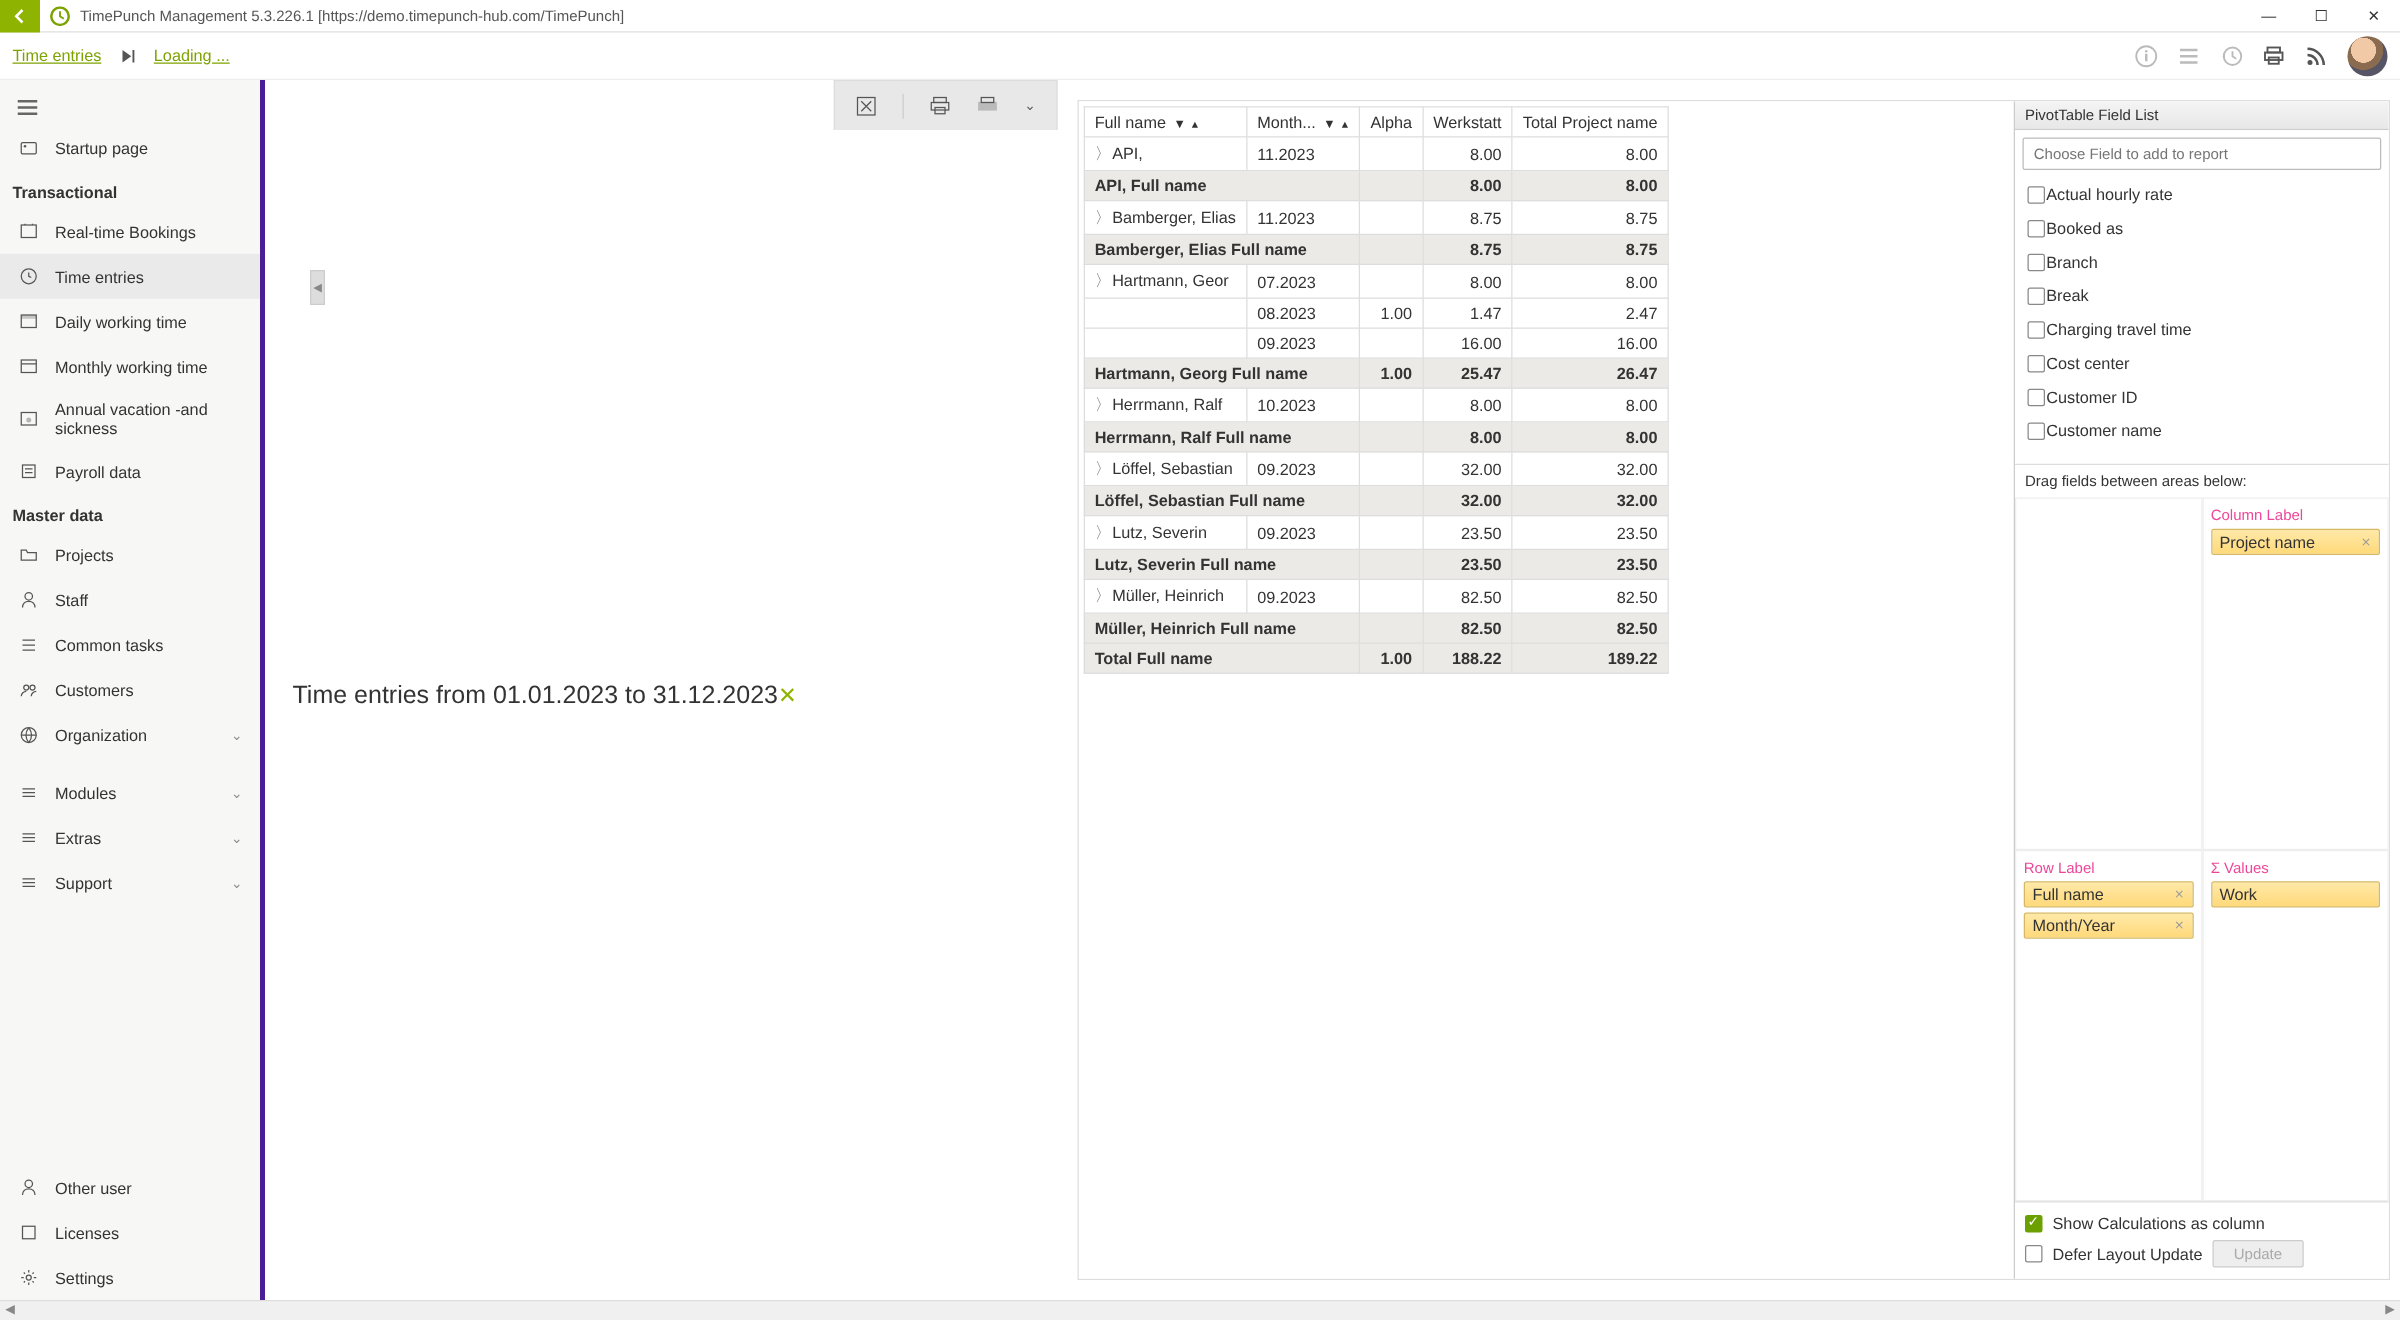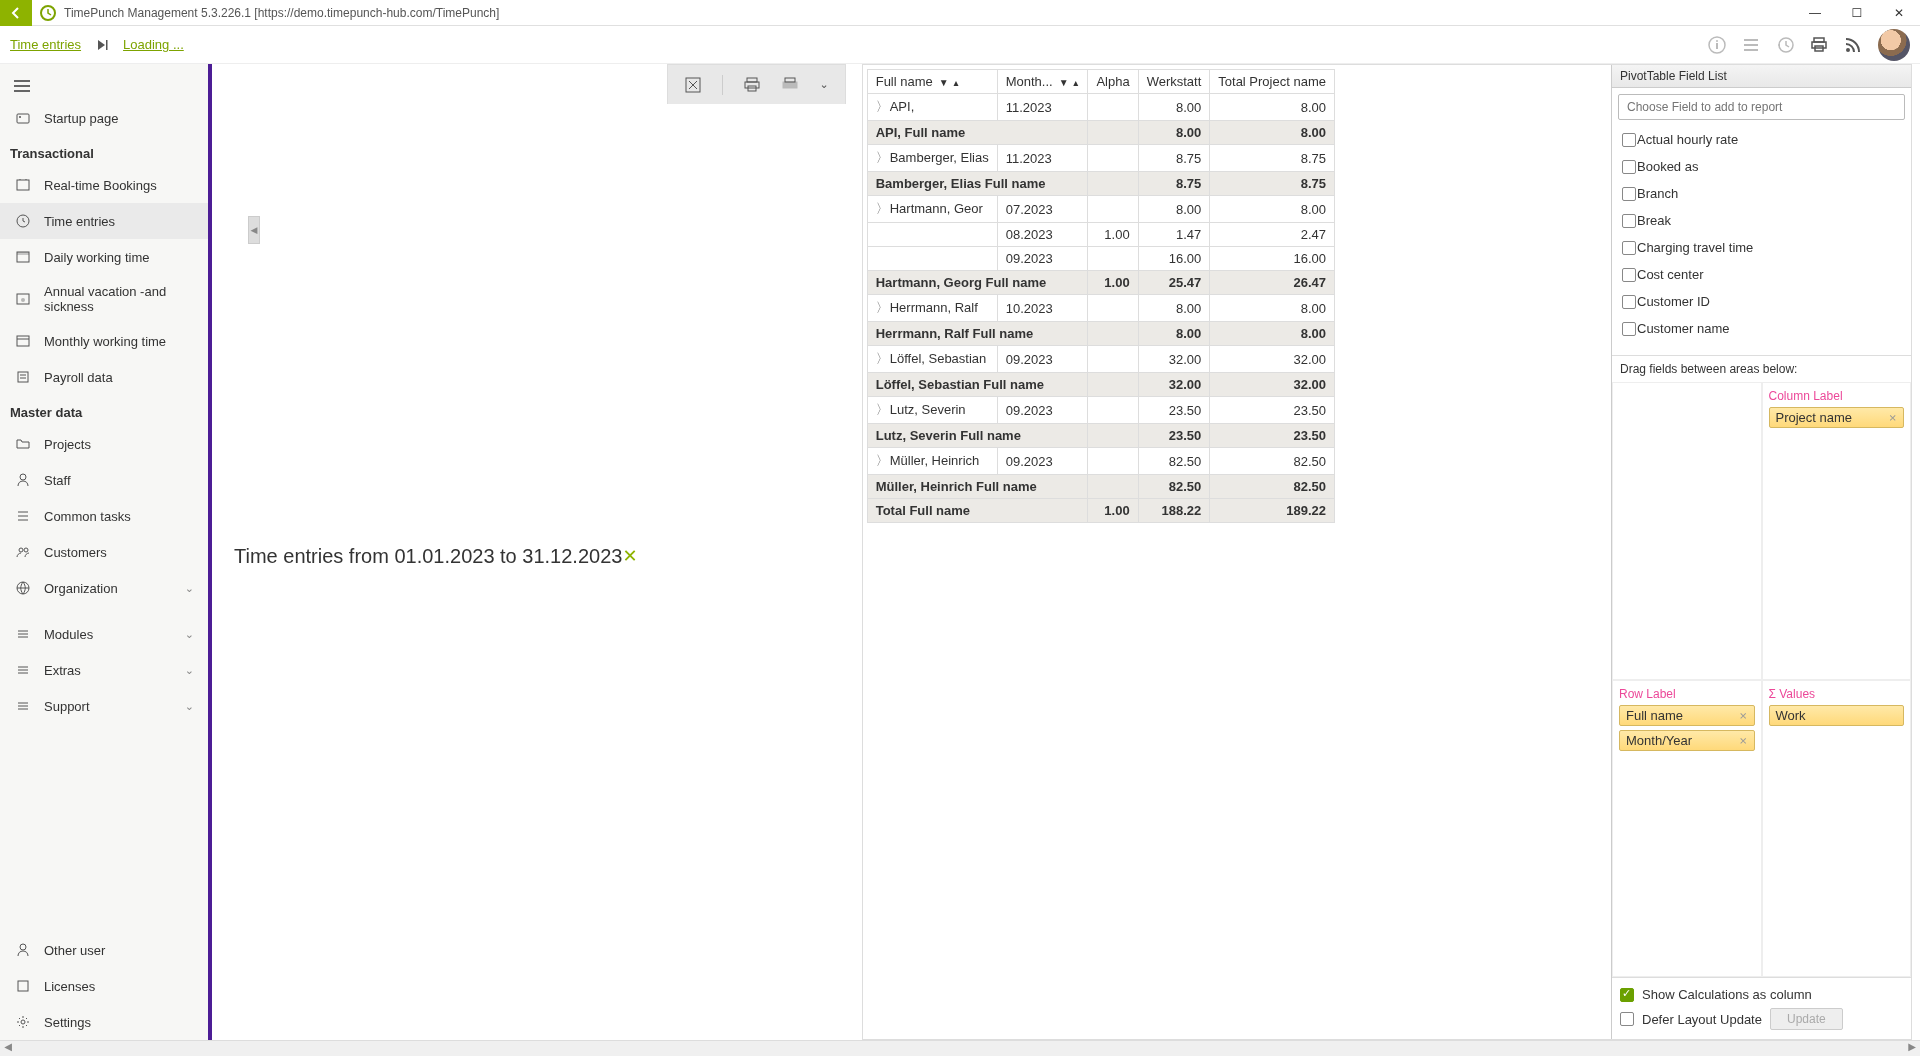--- a/index.html
+++ b/index.html
@@ -24,21 +24,21 @@
 .sidebar .icon{width:18px;height:18px;display:flex;align-items:center;justify-content:center;color:#555;flex-shrink:0}
 .sidebar .chev{margin-left:auto;color:#888;font-size:11px}
 .sidebar .grow{flex:1}
 .content{flex:1;display:flex;flex-direction:row;position:relative}
 .contentheader{display:flex;align-items:center;padding:16px 22px 8px}
 .contentheader h1{font-size:20px;font-weight:400}
 .contentheader .close{margin-left:auto;color:#8eb300;font-size:18px}
 .report-toolbar{background:#e8e8e8;height:40px;display:flex;align-items:center;padding:0 16px;gap:20px;margin:0 8px;border:1px solid #ddd;border-bottom:none}
 .report-toolbar .ricon{color:#555}
 .report-toolbar .divider{width:1px;height:20px;background:#ccc}
-.report-body{flex:1;display:flex;margin:0 8px;border:1px solid #ddd;overflow:hidden}
+.report-body{flex:1;display:flex;margin:16px 8px;border:1px solid #ddd;overflow:hidden}
 .pivot-area{flex:1;background:#fff;overflow:auto;padding:4px 0 0 4px}
 table.pivot{border-collapse:collapse}
 table.pivot th,table.pivot td{border:1px solid #ddd;padding:4px 8px;font-size:13px;text-align:right;height:22px;white-space:nowrap}
 table.pivot th{background:#fff;font-weight:400}
 table.pivot .hdr{background:#fff;text-align:center}
 table.pivot .rowhdr{text-align:left;background:#fff}
 table.pivot .subtotal td{background:#eceae6;font-weight:600}
 table.pivot .subtotal td:first-child{text-align:left}
 table.pivot .grand td{background:#eceae6;font-weight:700}
 table.pivot .grand td:first-child{text-align:left}
@@ -181,33 +181,33 @@
             <rect x="2" y="3" width="12" height="10" fill="none" stroke="#555"></rect>
             <rect x="2" y="3" width="12" height="3" fill="#555" opacity="0.3"></rect>
           </svg>
         </span>
       <span>Daily working time</span>
     </div>
     <div class="item">
       <span class="icon">
           <svg width="16" height="16" viewBox="0 0 16 16">
             <rect x="2" y="3" width="12" height="10" fill="none" stroke="#555"></rect>
+            <path d="M2 6h12" stroke="#555"></path>
+          </svg>
+        </span>
+      <span>Monthly working time</span>
+    </div>
+    <div class="item">
+      <span class="icon">
+          <svg width="16" height="16" viewBox="0 0 16 16">
+            <rect x="2" y="3" width="12" height="10" fill="none" stroke="#555"></rect>
             <circle cx="8" cy="9" r="2" fill="#555" opacity="0.4"></circle>
           </svg>
         </span>
       <span>Annual vacation -and sickness</span>
-    </div>
-    <div class="item">
-      <span class="icon">
-          <svg width="16" height="16" viewBox="0 0 16 16">
-            <rect x="2" y="3" width="12" height="10" fill="none" stroke="#555"></rect>
-            <path d="M2 6h12" stroke="#555"></path>
-          </svg>
-        </span>
-      <span>Monthly working time</span>
     </div>
     <div class="item">
       <span class="icon">
           <svg width="16" height="16" viewBox="0 0 16 16">
             <rect x="3" y="3" width="10" height="10" fill="none" stroke="#555"></rect>
             <path d="M5 6h6M5 9h6" stroke="#555"></path>
           </svg>
         </span>
       <span>Payroll data</span>
     </div>

